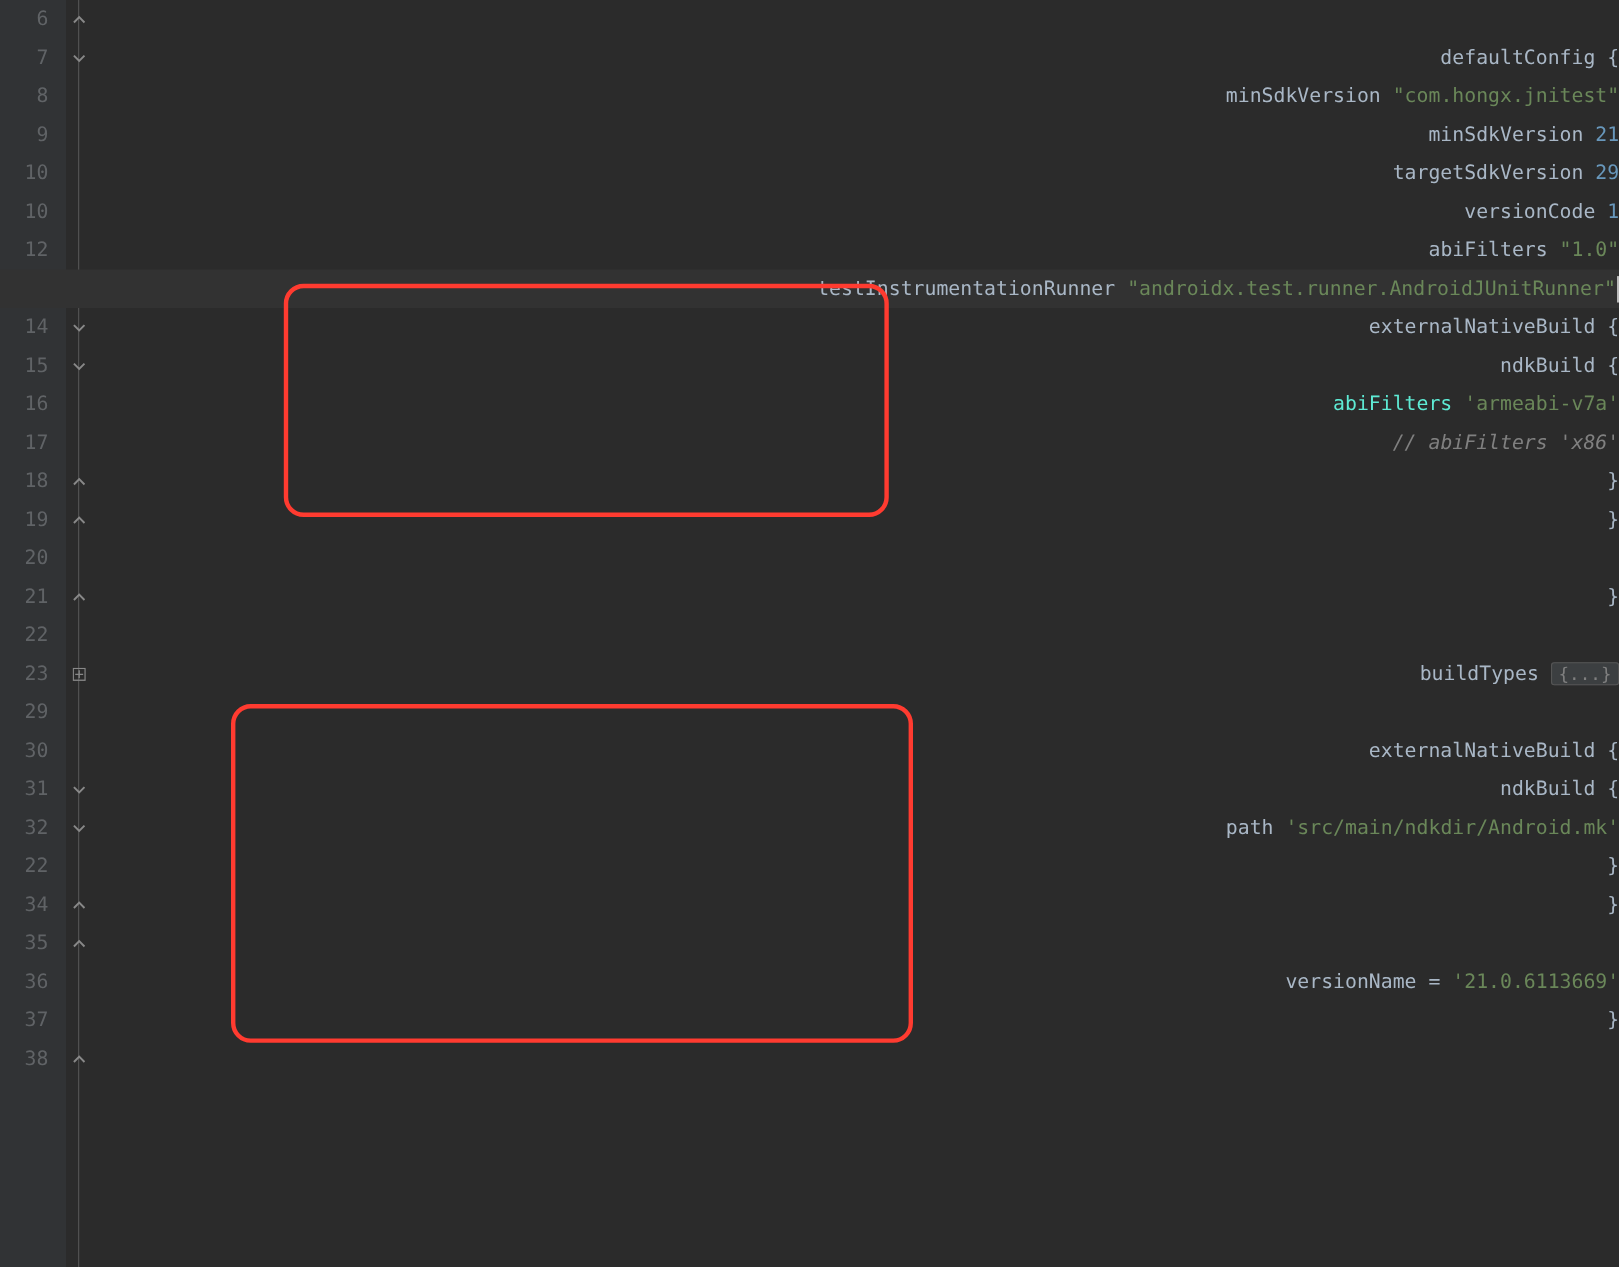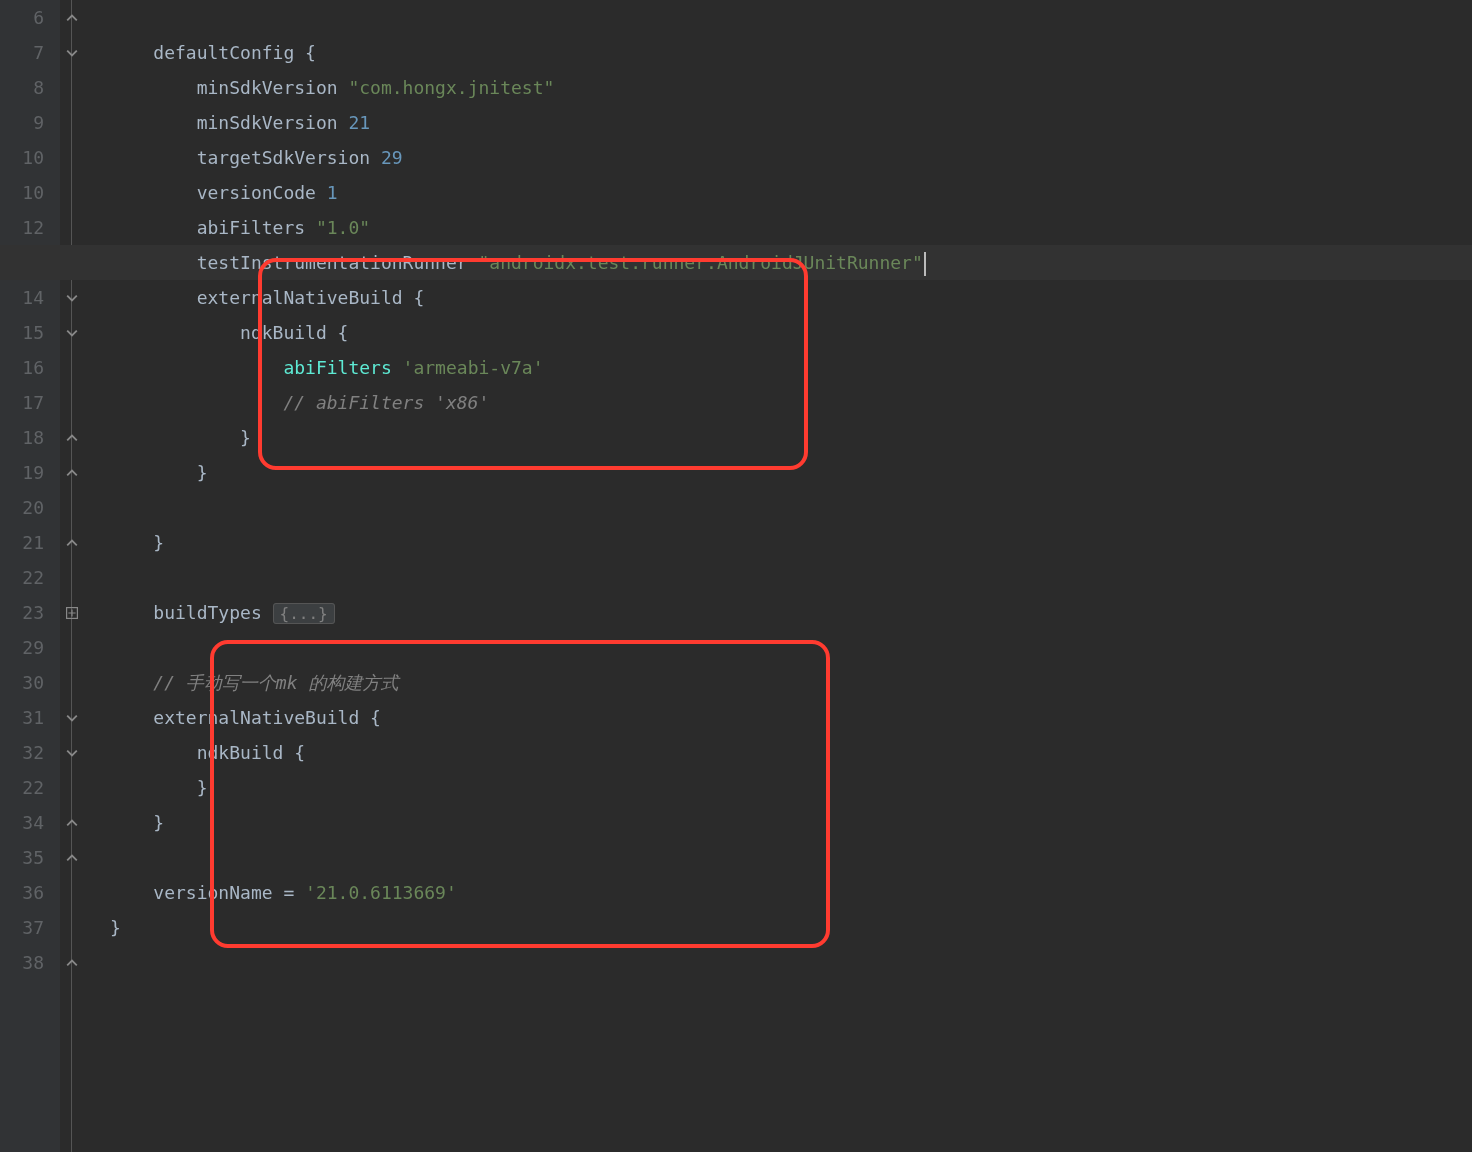--- a/index.html
+++ b/index.html
@@ -61,20 +61,21 @@
     }
     .code-area {
       flex: 1;
       position: relative;
       padding-left: 20px;
     }
     .code-line {
       height: 35px;
       white-space: pre;
       position: relative;
+      text-align: right;
     }
     .line-highlight {
       background: #323232;
       position: absolute;
       left: -110px;
       right: 0;
       height: 35px;
       z-index: 0;
     }
     .code-content {
@@ -240,22 +241,22 @@
       <div class="code-line"><span class="code-content"><span class="ident">            ndkBuild </span><span class="ident">{</span></span></div>
       <div class="code-line"><span class="code-content"><span class="ident">                </span><span class="property">abiFilters </span><span class="string">'armeabi-v7a'</span></span></div>
       <div class="code-line"><span class="code-content"><span class="ident">                </span><span class="comment">// abiFilters 'x86'</span></span></div>
       <div class="code-line"><span class="code-content"><span class="ident">            }</span></span></div>
       <div class="code-line"><span class="code-content"><span class="ident">        }</span></span></div>
       <div class="code-line"><span class="code-content"></span></div>
       <div class="code-line"><span class="code-content"><span class="ident">    }</span></span></div>
       <div class="code-line"><span class="code-content"></span></div>
       <div class="code-line"><span class="code-content"><span class="ident">    buildTypes </span><span class="folded">{...}</span></span></div>
       <div class="code-line"><span class="code-content"></span></div>
-      <div class="code-line"><span class="code-content"><span class="ident">    </span><span class="comment">// 手动写一个mk 的构建方式</span></span></div>
       <div class="code-line"><span class="code-content"><span class="ident">    externalNativeBuild </span><span class="ident">{</span></span></div>
       <div class="code-line"><span class="code-content"><span class="ident">        ndkBuild </span><span class="ident">{</span></span></div>
+      <div class="code-line"><span class="code-content"><span class="ident">            path </span><span class="string">'src/main/ndkdir/Android.mk'</span></span></div>
       <div class="code-line"><span class="code-content"><span class="ident">        }</span></span></div>
       <div class="code-line"><span class="code-content"><span class="ident">    }</span></span></div>
       <div class="code-line"><span class="code-content"></span></div>
       <div class="code-line"><span class="code-content"><span class="ident">    versionName = </span><span class="string">'21.0.6113669'</span></span></div>
       <div class="code-line"><span class="code-content"><span class="ident">}</span></span></div>
     </div>
 </div>
 
 </body></html>

